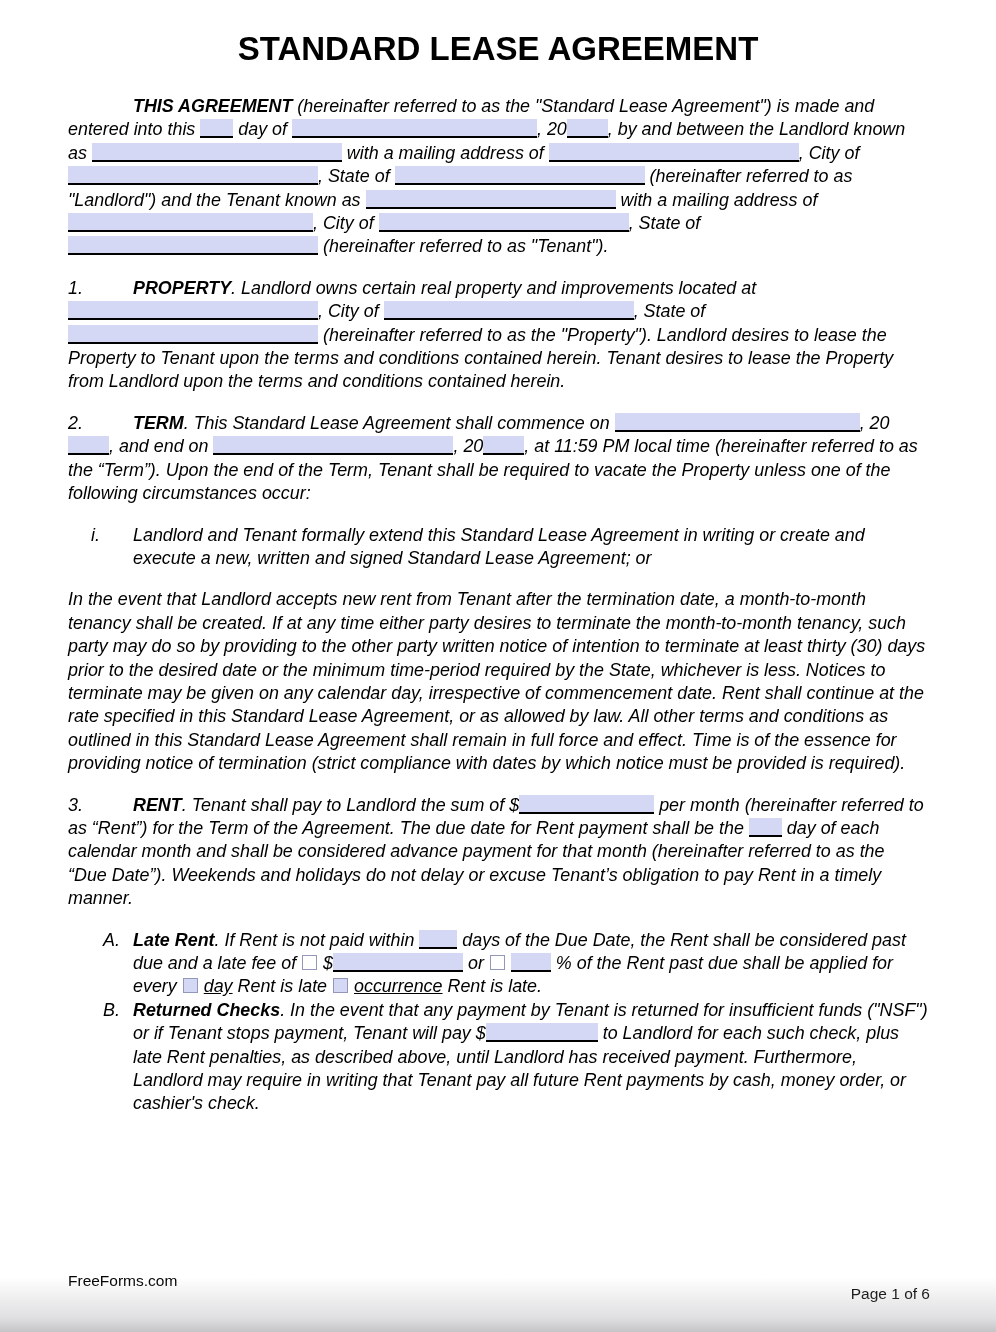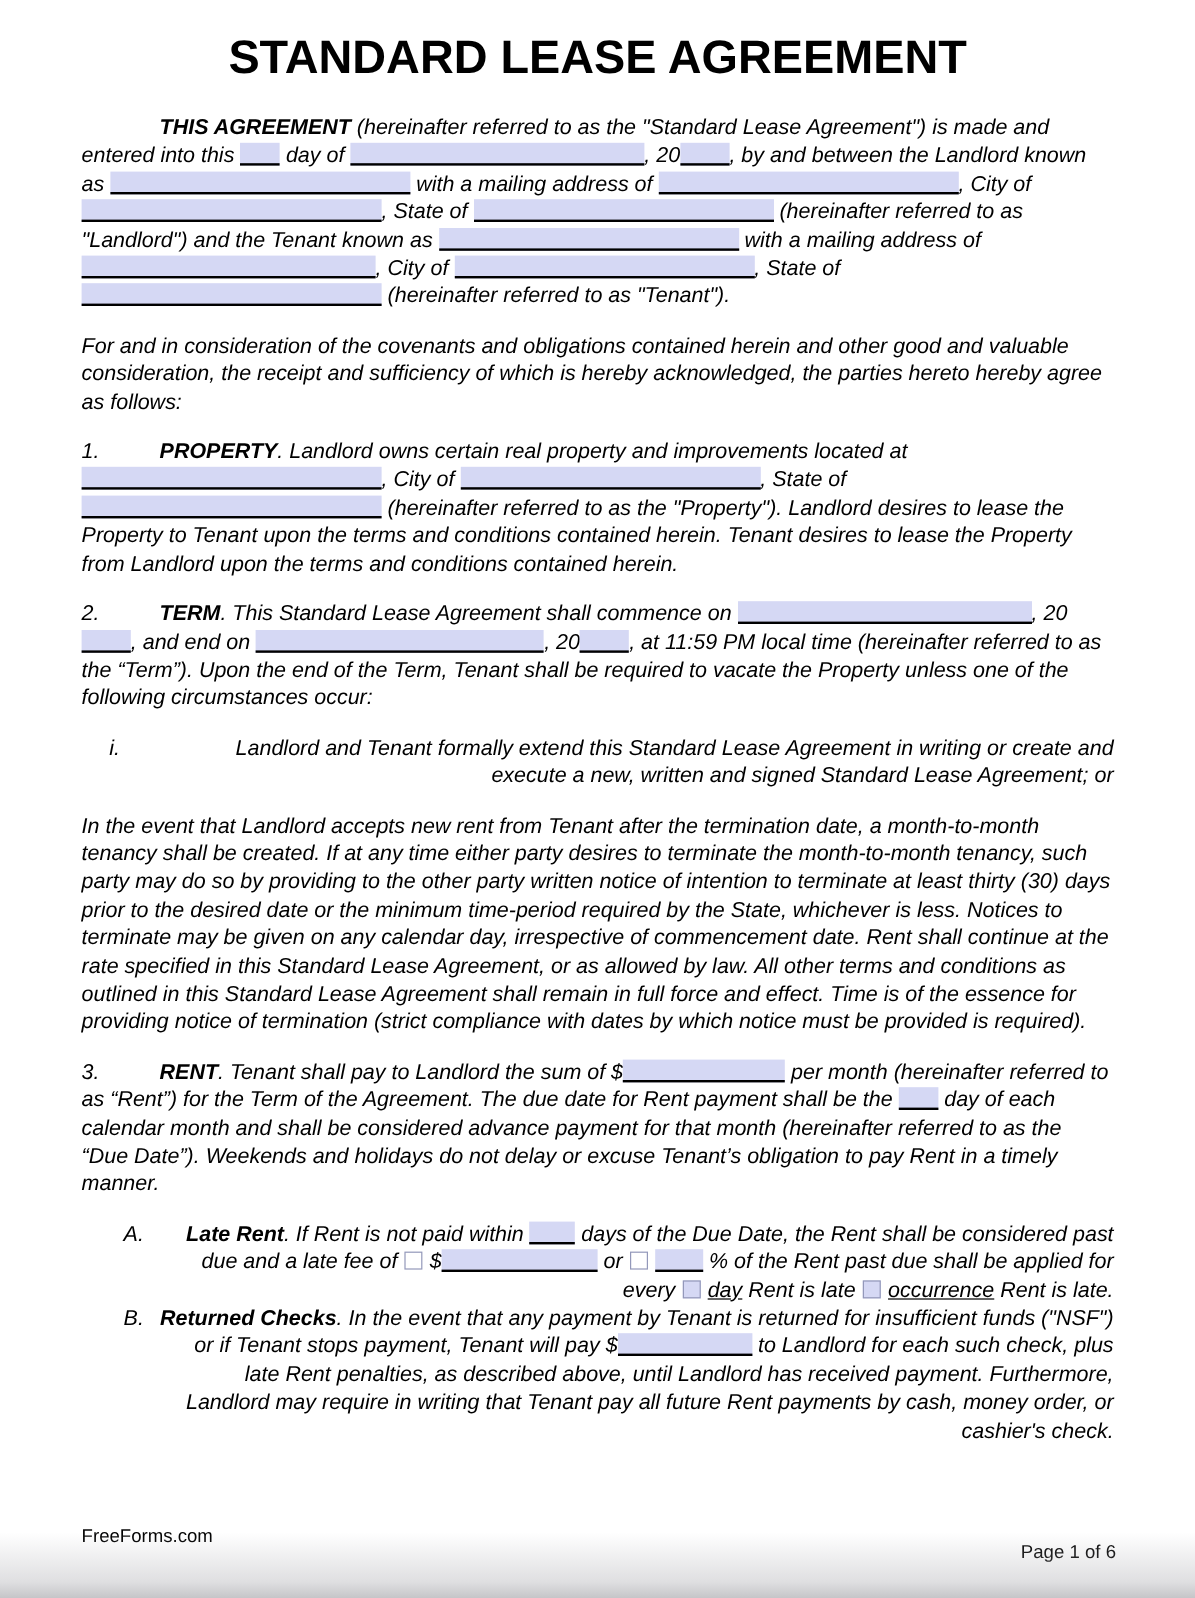--- a/index.html
+++ b/index.html
@@ -8,21 +8,21 @@
     background: #ffffff;
     font-family: "Liberation Sans", sans-serif;
     font-size: 17.9px;
     line-height: 23.4px;
     color: #000;
     position: relative;
     overflow: hidden;
   }
   .page { padding: 30px 68px 0 68px; position: relative; }
   h1.doc-title {
-    font-size: 39px;
+    font-size: 33px;
     line-height: 38px;
     font-weight: bold;
     text-align: center;
     margin: 0 0 27px 0;
     color: #000;
   }
   .block { margin-top: 18px; font-style: italic; }
   .block:first-child { margin-top: 0; }
   .block.li + .block.li { margin-top: 0; }
 
@@ -43,21 +43,21 @@
   .cb-white { background: var(--checkbox-fill, #ffffff); }
   .cb-blue  { background: var(--checkbox-fill-highlight, #d5d8f4); }
 
   .ul { text-decoration: underline; }
   .numtab, .indent { display: inline-block; width: 65px; }
 
   .li { display: flex; }
   .li .marker { flex: 0 0 65px; box-sizing: border-box; }
   .li.roman .marker { text-align: right; padding-right: 33px; }
   .li.alpha .marker { padding-left: 35px; }
-  .li .li-content { flex: 1; min-width: 0; text-align: right; }
+  .li .li-content { flex: 1; min-width: 0; }
 
   .footer-left {
     position: absolute; left: 68px; bottom: 42px;
     font-size: 15.5px; line-height: 18px;
   }
   .footer-right {
     position: absolute; right: 66px; bottom: 29px;
     font-size: 15.5px; line-height: 18px;
   }
   .bottom-shade {
@@ -69,21 +69,20 @@
     pointer-events: none;
   }
 </style>
 </head>
 <body>
 
 <div class="page">
   <h1 class="doc-title">STANDARD LEASE AGREEMENT</h1>
   <div id="blocks">
       <div class="block p"><span class="indent"></span><b>THIS AGREEMENT</b><span> (hereinafter referred to as the "Standard Lease Agreement") is made and entered into this </span><span class="blank" style="width: 33px;"></span><span> day of </span><span class="blank" style="width: 245px;"></span><span>, 20</span><span class="blank" style="width: 41px;"></span><span>, by and between the Landlord known as </span><span class="blank" style="width: 250px;"></span><span> with a mailing address of </span><span class="blank" style="width: 250px;"></span><span>, City of </span><span class="blank" style="width: 250px;"></span><span>, State of </span><span class="blank" style="width: 250px;"></span><span> (hereinafter referred to as "Landlord") and the Tenant known as </span><span class="blank" style="width: 250px;"></span><span> with a mailing address of </span><span class="blank" style="width: 245px;"></span><span>, City of </span><span class="blank" style="width: 250px;"></span><span>, State of </span><span class="blank" style="width: 250px;"></span><span> (hereinafter referred to as "Tenant").</span></div>
-      <div class="block p"><span>For and in consideration of the covenants and obligations contained herein and other good and valuable consideration, the receipt and sufficiency of which is hereby acknowledged, the parties hereto hereby agree as follows:</span></div>
       <div class="block p"><span class="numtab">1.</span><b>PROPERTY</b><span>. Landlord owns certain real property and improvements located at </span><span class="blank" style="width: 250px;"></span><span>, City of </span><span class="blank" style="width: 250px;"></span><span>, State of </span><span class="blank" style="width: 250px;"></span><span> (hereinafter referred to as the "Property"). Landlord desires to lease the Property to Tenant upon the terms and conditions contained herein. Tenant desires to lease the Property from Landlord upon the terms and conditions contained herein.</span></div>
       <div class="block p"><span class="numtab">2.</span><b>TERM</b><span>. This Standard Lease Agreement shall commence on </span><span class="blank" style="width: 245px;"></span><span>, 20</span><span class="blank" style="width: 41px;"></span><span>, and end on </span><span class="blank" style="width: 240px;"></span><span>, 20</span><span class="blank" style="width: 41px;"></span><span>, at 11:59 PM local time (hereinafter referred to as the “Term”). Upon the end of the Term, Tenant shall be required to vacate the Property unless one of the following circumstances occur:</span></div>
       <div class="block li roman">
         <span class="marker">i.</span>
         <span class="li-content"><span>Landlord and Tenant formally extend this Standard Lease Agreement in writing or create and execute a new, written and signed Standard Lease Agreement; or</span></span>
       </div>
       <div class="block p"><span>In the event that Landlord accepts new rent from Tenant after the termination date, a month-to-month tenancy shall be created. If at any time either party desires to terminate the month-to-month tenancy, such party may do so by providing to the other party written notice of intention to terminate at least thirty (30) days prior to the desired date or the minimum time-period required by the State, whichever is less. Notices to terminate may be given on any calendar day, irrespective of commencement date. Rent shall continue at the rate specified in this Standard Lease Agreement, or as allowed by law. All other terms and conditions as outlined in this Standard Lease Agreement shall remain in full force and effect. Time is of the essence for providing notice of termination (strict compliance with dates by which notice must be provided is required).</span></div>
       <div class="block p"><span class="numtab">3.</span><b>RENT</b><span>. Tenant shall pay to Landlord the sum of $</span><span class="blank" style="width: 135px;"></span><span> per month (hereinafter referred to as “Rent”) for the Term of the Agreement. The due date for Rent payment shall be the </span><span class="blank" style="width: 33px;"></span><span> day of each calendar month and shall be considered advance payment for that month (hereinafter referred to as the “Due Date”). Weekends and holidays do not delay or excuse Tenant’s obligation to pay Rent in a timely manner.</span></div>
       <div class="block li alpha">
         <span class="marker">A.</span>

